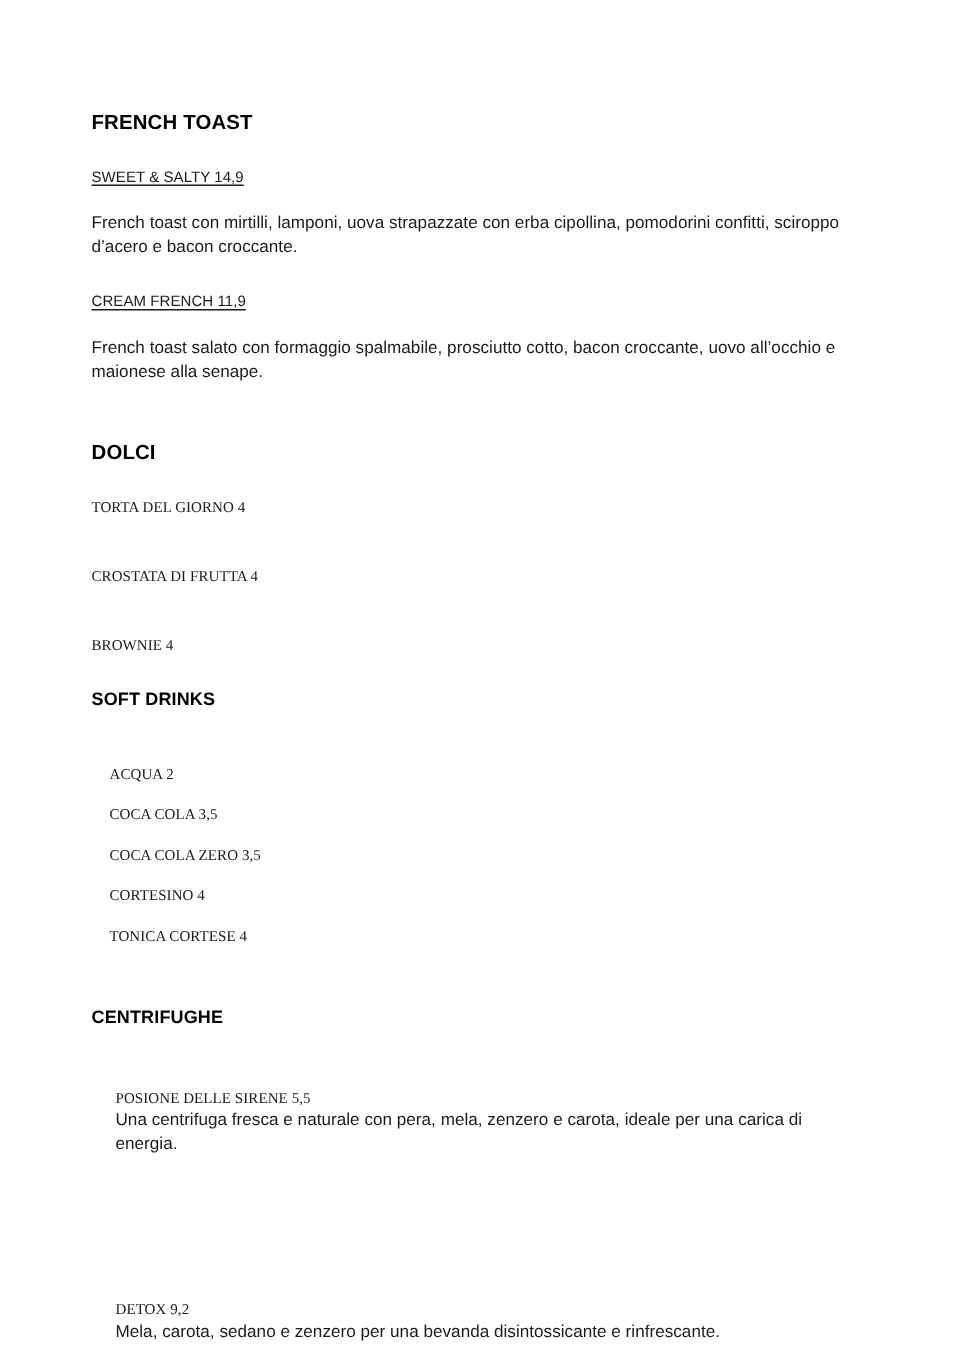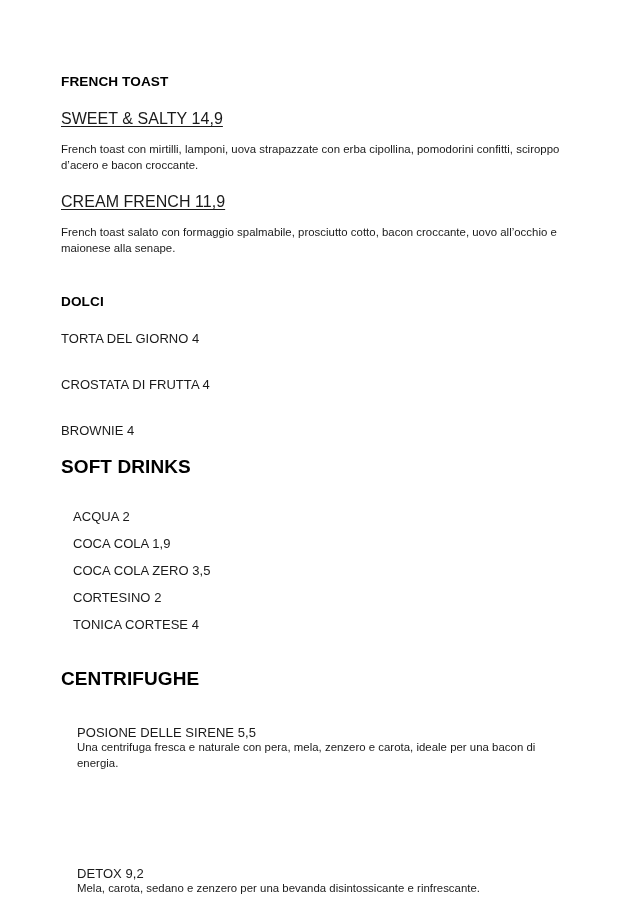--- a/index.html
+++ b/index.html
@@ -29,41 +29,42 @@
   }
 
   
   .section-head {
     font-weight: bold;
     color: #000000;
     letter-spacing: 0.1px;
     margin: 0;
   }
   .section-head.small { font-size: 13.6px; line-height: 17px; }
-  .section-head.large { font-size: 19px; line-height: 19px; }
+  .section-head.large { font-size: 12px; line-height: 19px; }
 
   
   .item-name-underline {
-    font-size: 16px;
+    font-size: 10px;
     line-height: 15px;
     text-decoration: underline;
     text-underline-offset: 2px;
     color: #1a1a1a;
     margin: 0;
     letter-spacing: 0.05px;
   }
 
   
   .item-name {
-    font-size: 13px;
+    font-size: 10px;
     line-height: 15px;
     color: #1a1a1a;
     margin: 0;
     letter-spacing: 0.05px;
     white-space: pre-wrap;
+    font-family: Liberation Serif, serif;
   }
 
   
   .desc {
     font-size: 11.4px;
     line-height: 15.6px;
     color: #1a1a1a;
     margin: 0;
     letter-spacing: 0.02px;
   }
@@ -127,37 +128,37 @@
 
     <div class="gap-before-soft"></div>
 
     <div>
       <h2 class="section-head large">SOFT DRINKS</h2>
 
       <div class="gap-head-to-list"></div>
 
       <div class="drinks-list">
         <p class="item-name">ACQUA 2</p>
-        <p class="item-name">COCA COLA 1,9</p>
+        <p class="item-name">COCA COLA 3,5</p>
         <p class="item-name">COCA COLA ZERO 3,5</p>
-        <p class="item-name">CORTESINO 2</p>
+        <p class="item-name">CORTESINO 4</p>
         <p class="item-name">TONICA CORTESE 4</p>
       </div>
     </div>
 
     <div class="gap-before-centri"></div>
 
     <div>
       <h2 class="section-head large">CENTRIFUGHE</h2>
 
       <div class="gap-head-to-list"></div>
 
       <div class="centri-entry">
         <p class="item-name">POSIONE DELLE SIRENE 5,5</p>
-        <p class="desc">Una centrifuga fresca e naturale con pera, mela, zenzero e carota, ideale per una bacon di energia.</p>
+        <p class="desc">Una centrifuga fresca e naturale con pera, mela, zenzero e carota, ideale per una carica di energia.</p>
       </div>
 
       <div class="gap-block"></div>
 
 
       <div class="gap-block"></div>
 
       <div class="centri-entry">
         <p class="item-name">DETOX 9,2</p>
         <p class="desc">Mela, carota, sedano e zenzero per una bevanda disintossicante e rinfrescante.</p>

